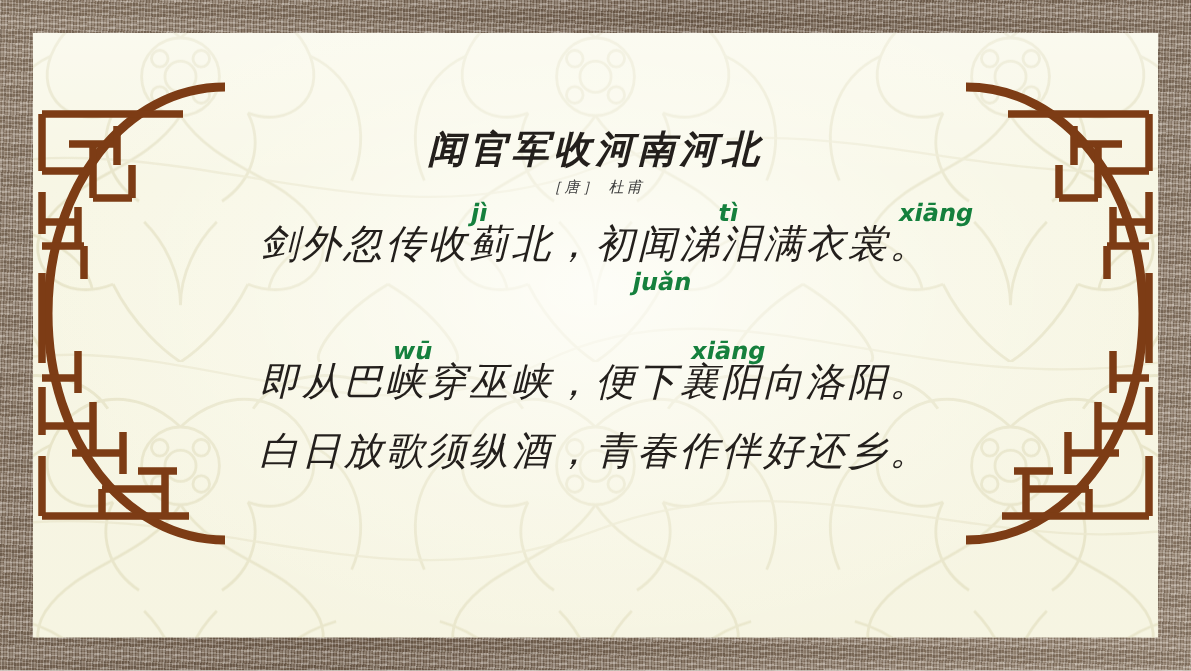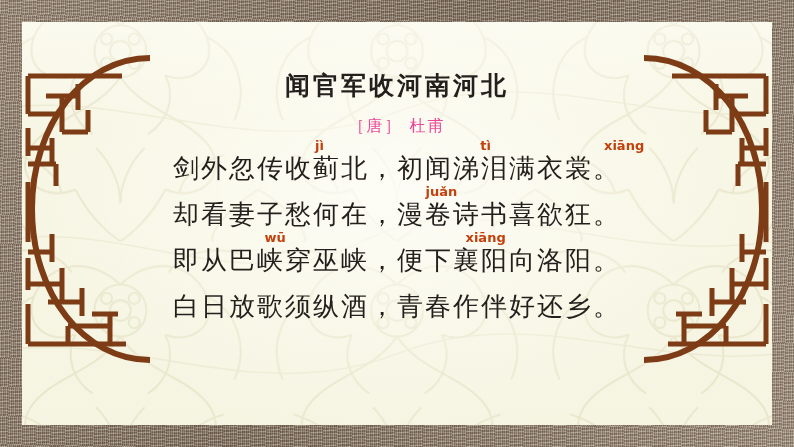--- a/index.html
+++ b/index.html
@@ -60,60 +60,61 @@
   }
   .ornament.left  { left: 22px; }
   .ornament.right { right: 22px; }
   .ornament svg { display: block; width: 100%; height: 100%; }
 
   
   .content {
     position: absolute;
     left: 120px;
     right: 120px;
-    top: 70px;
+    top: 84px;
     text-align: center;
+    font-style: italic;
   }
 
   .poem-title {
     font-family: "DejaVu Serif", serif;
     font-size: 25px;
     font-weight: bold;
     letter-spacing: 3px;
     color: #231f1c;
     line-height: 1.25;
     white-space: nowrap;
   }
   .poem-author {
-    margin-top: 15px;
-    font-family: "DejaVu Serif", serif;
-    font-size: 16px;
+    margin-top: 3px;
+    font-family: "DejaVu Serif", serif;
+    font-size: 10px;
     letter-spacing: 2px;
-    color: #ec4899;
+    color: #404040;
     white-space: nowrap;
   }
 
   .lines {
     margin-top: 2px;
   }
   .line-block {
     position: relative;
     height: 46px;
   }
   .ruby-row {
     position: relative;
     height: 15px;
   }
   .ruby {
     position: absolute;
     top: 0;
     font-family: "DejaVu Sans", sans-serif;
-    font-size: 13px;
+    font-size: 16px;
     font-weight: bold;
-    color: #c2410c;
+    color: #15803d;
     white-space: nowrap;
     transform: translateX(-50%);
     line-height: 1;
     text-align: right;
   }
   .verse {
     font-family: "DejaVu Serif", serif;
     font-size: 26px;
     letter-spacing: 2px;
     color: #231f1c;
@@ -249,21 +250,20 @@
             <span class="ruby" style="left: 36%;">jì</span>
             <span class="ruby" style="left: 66%;">tì</span>
             <span class="ruby" style="left: 91%;">xiāng</span>
           </div>
           <div class="verse">剑外忽传收蓟北，初闻涕泪满衣裳。</div>
         </div>
         <div class="line-block">
           <div class="ruby-row">
             <span class="ruby" style="left: 58%;">juǎn</span>
           </div>
-          <div class="verse">却看妻子愁何在，漫卷诗书喜欲狂。</div>
         </div>
         <div class="line-block">
           <div class="ruby-row">
             <span class="ruby" style="left: 28%;">wū</span>
             <span class="ruby" style="left: 66%;">xiāng</span>
           </div>
           <div class="verse">即从巴峡穿巫峡，便下襄阳向洛阳。</div>
         </div>
         <div class="line-block">
           <div class="ruby-row"></div>

